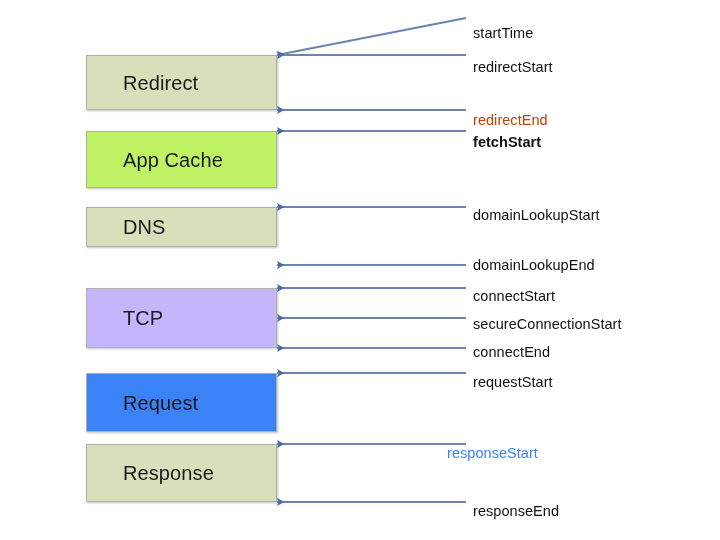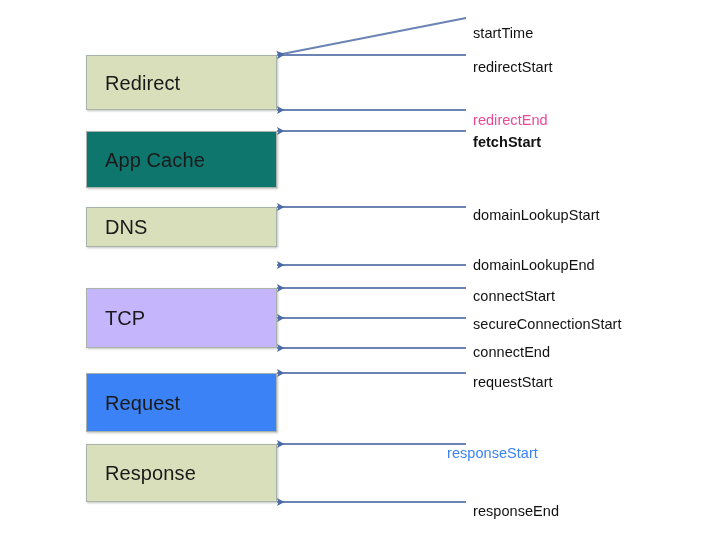--- a/index.html
+++ b/index.html
@@ -25,21 +25,21 @@
     box-sizing: border-box;
     background: #d8dfba;
     border: 1px solid #a9b2ab;
     box-shadow: 1px 1px 2px rgba(120,125,115,0.45);
     display: flex;
     align-items: center;
   }
   .phase-label {
     font-size: 20px;
     color: #1a1a1a;
-    padding-left: 18px;
+    padding-left: 36px;
     letter-spacing: 0.1px;
     line-height: 1;
     white-space: nowrap;
   }
   
   #connectors {
     position: absolute;
     left: 0;
     top: 0;
     width: 720px;
@@ -58,21 +58,21 @@
 </style>
 </head>
 <body>
 
 <div id="canvas">
 
   <div id="phase-layer">
       <div class="phase-box" style="left: 86px; top: 55px; width: 191px; height: 55px; background: rgb(216, 223, 186); border-color: rgb(169, 178, 171);">
         <span class="phase-label">Redirect</span>
       </div>
-      <div class="phase-box" style="left: 86px; top: 131px; width: 191px; height: 57px; background: #0f766e; border-color: rgb(169, 178, 171);">
+      <div class="phase-box" style="left: 86px; top: 131px; width: 191px; height: 57px; background: #bef264; border-color: rgb(169, 178, 171);">
         <span class="phase-label">App Cache</span>
       </div>
       <div class="phase-box" style="left: 86px; top: 207px; width: 191px; height: 40px; background: rgb(216, 223, 186); border-color: rgb(169, 178, 171);">
         <span class="phase-label">DNS</span>
       </div>
       <div class="phase-box" style="left: 86px; top: 288px; width: 191px; height: 60px; background: #c4b5fd; border-color: rgb(169, 178, 171);">
         <span class="phase-label">TCP</span>
       </div>
       <div class="phase-box" style="left: 86px; top: 373px; width: 191px; height: 59px; background: #3b82f6; border-color: rgb(169, 178, 171); text-align: center;">
         <span class="phase-label">Request</span>
@@ -100,21 +100,21 @@
         <line x1="466" y1="348" x2="277" y2="348" stroke="#6b84b4" stroke-width="2" marker-end="url(#arrowLeft)"></line>
         <line x1="466" y1="373" x2="277" y2="373" stroke="#6b84b4" stroke-width="2" marker-end="url(#arrowLeft)"></line>
         <line x1="466" y1="444" x2="277" y2="444" stroke="#6b84b4" stroke-width="2" marker-end="url(#arrowLeft)"></line>
         <line x1="466" y1="502" x2="277" y2="502" stroke="#6b84b4" stroke-width="2" marker-end="url(#arrowLeft)"></line>
       </g>
   </svg>
 
   <div id="label-layer">
       <div class="event-label" style="left: 473px; top: 26px; color: rgb(17, 17, 17);">startTime</div>
       <div class="event-label" style="left: 473px; top: 60px; color: rgb(17, 17, 17);">redirectStart</div>
-      <div class="event-label" style="left: 473px; top: 113px; color: #ec4899;">redirectEnd</div>
+      <div class="event-label" style="left: 473px; top: 113px; color: #c2410c;">redirectEnd</div>
       <div class="event-label" style="left: 473px; top: 135px; color: rgb(17, 17, 17); font-weight: bold;">fetchStart</div>
       <div class="event-label" style="left: 473px; top: 208px; color: rgb(17, 17, 17);">domainLookupStart</div>
       <div class="event-label" style="left: 473px; top: 258px; color: rgb(17, 17, 17);">domainLookupEnd</div>
       <div class="event-label" style="left: 473px; top: 289px; color: rgb(17, 17, 17);">connectStart</div>
       <div class="event-label" style="left: 473px; top: 317px; color: rgb(17, 17, 17);">secureConnectionStart</div>
       <div class="event-label" style="left: 473px; top: 345px; color: rgb(17, 17, 17);">connectEnd</div>
       <div class="event-label" style="left: 473px; top: 375px; color: rgb(17, 17, 17);">requestStart</div>
       <div class="event-label" style="left: 447px; top: 446px; color: #3b82f6;">responseStart</div>
       <div class="event-label" style="left: 473px; top: 504px; color: rgb(17, 17, 17);">responseEnd</div>
     </div>

